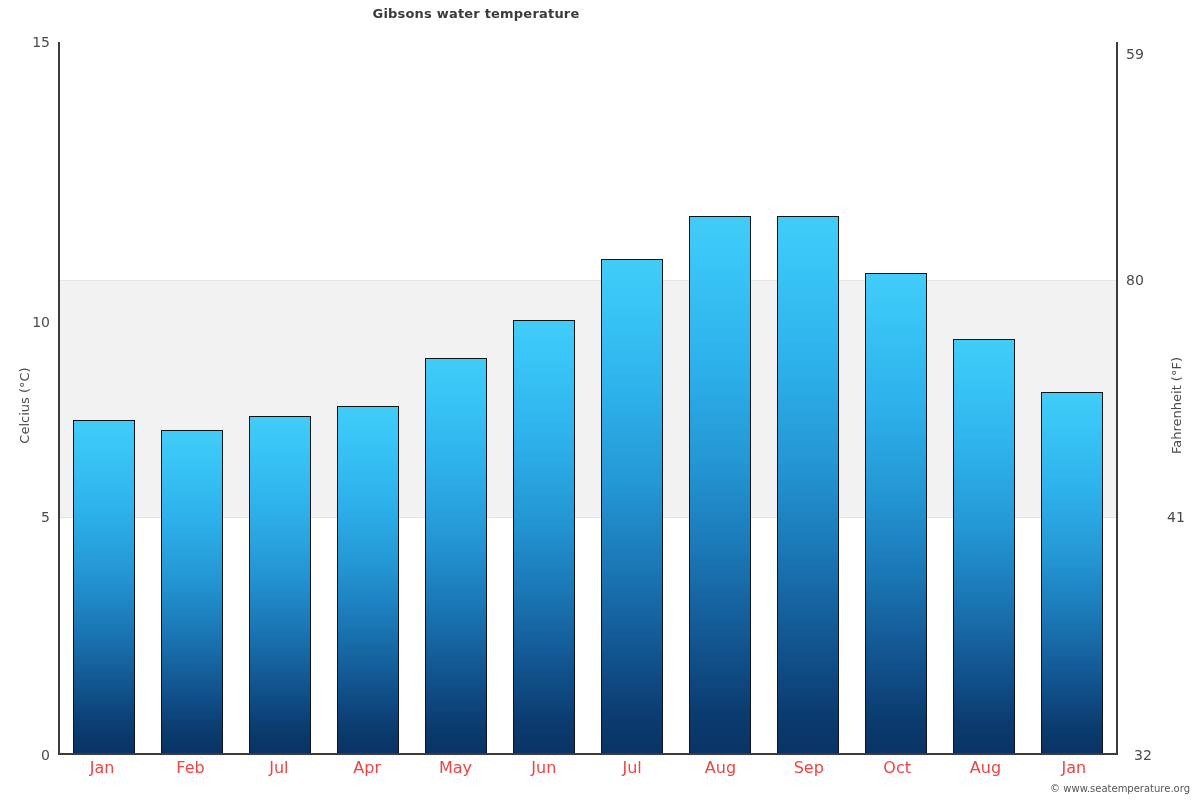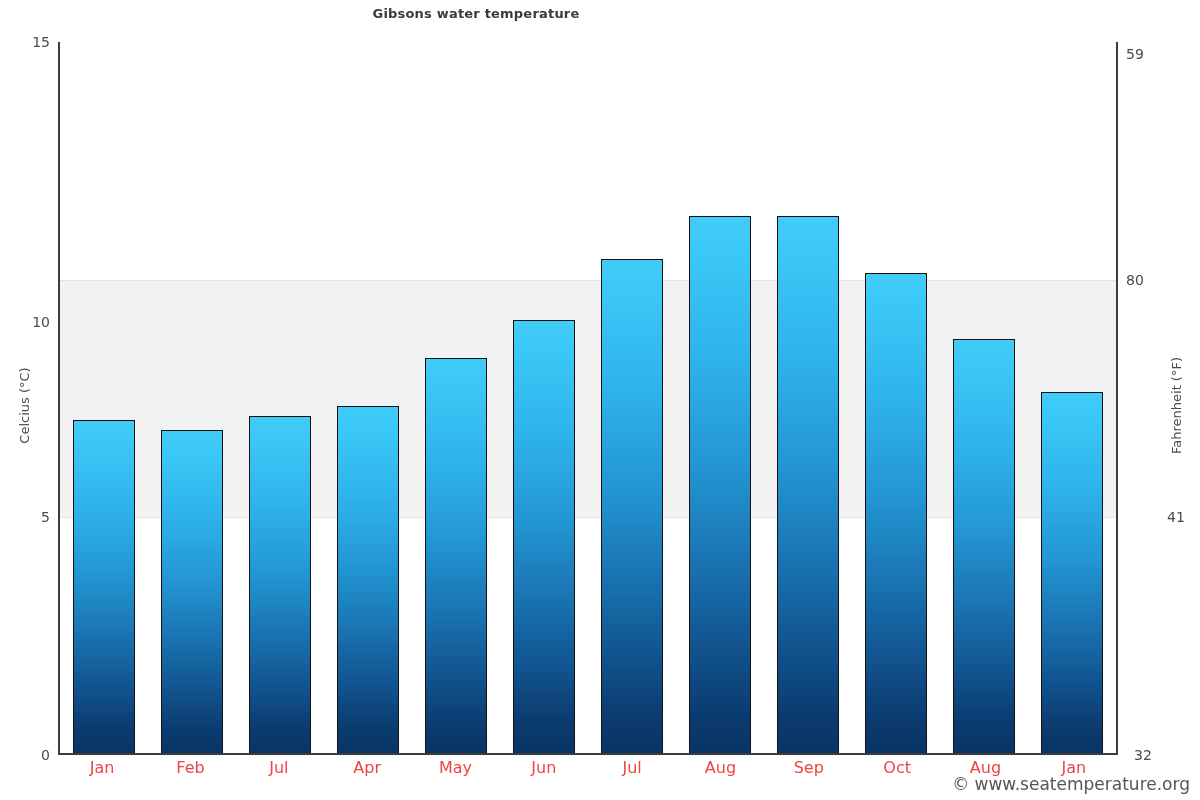--- a/index.html
+++ b/index.html
@@ -144,21 +144,21 @@
     flex: 1 1 0;
     text-align: center;
     font-size: 16px;
     color: #ef4444;
   }
 
   .credit {
     position: absolute;
     right: 10px;
     bottom: 6px;
-    font-size: 17px;
+    font-size: 10px;
     color: #555555;
   }
 </style>
 </head>
 <body>
 
 <div id="chart-root">
 
   <div class="chart-title">Gibsons water temperature</div>
 

